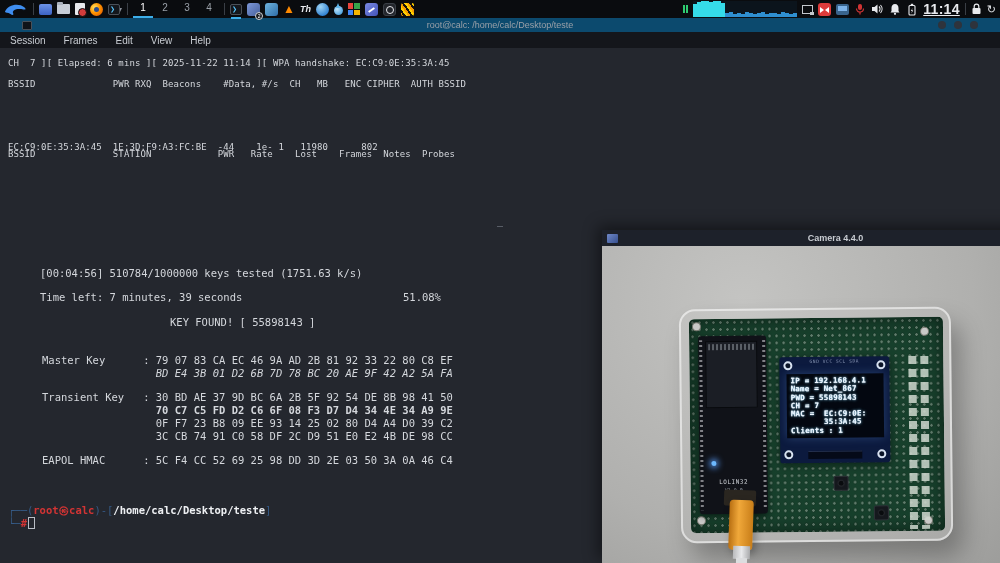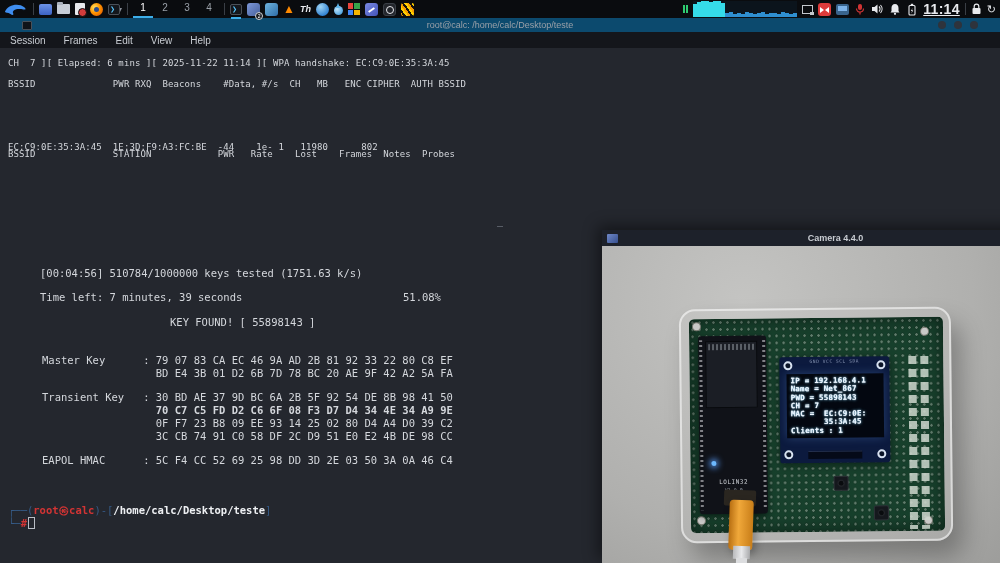--- a/index.html
+++ b/index.html
@@ -319,21 +319,21 @@
       <div class="tl" style="left:8px; top:94px;">EC:C9:0E:35:3A:45  1E:3D:F9:A3:FC:BE  -44    1e- 1   11980      802</div>
 
       <div class="dash" style="left:497px; top:172px;">—</div>
 
       <div class="al" style="left:40px; top:219px;">[00:04:56] 510784/1000000 keys tested (1751.63 k/s)</div>
       <div class="al" style="left:40px; top:243px;">Time left: 7 minutes, 39 seconds</div>
       <div class="al" style="left:403px; top:243px;">51.08%</div>
       <div class="al" style="left:170px; top:268px;">KEY FOUND! [ 55898143 ]</div>
 
       <div class="al" style="left:42px; top:306px;">Master Key      : 79 07 83 CA EC 46 9A AD 2B 81 92 33 22 80 C8 EF</div>
-      <div class="al" style="left:42px; top:319px;">                  BD E4 3B 01 D2 6B 7D 78 BC 20 AE 9F 42 A2 5A FA</div>
+      <div class="al" style="left:42px; top:319px;font-style:italic;">                  BD E4 3B 01 D2 6B 7D 78 BC 20 AE 9F 42 A2 5A FA</div>
 
       <div class="al" style="left:42px; top:343px;">Transient Key   : 30 BD AE 37 9D BC 6A 2B 5F 92 54 DE 8B 98 41 50</div>
       <div class="al" style="left:42px; top:356px;font-weight:bold;">                  70 C7 C5 FD D2 C6 6F 08 F3 D7 D4 34 4E 34 A9 9E</div>
       <div class="al" style="left:42px; top:369px;">                  0F F7 23 B8 09 EE 93 14 25 02 80 D4 A4 D0 39 C2</div>
       <div class="al" style="left:42px; top:382px;">                  3C CB 74 91 C0 58 DF 2C D9 51 E0 E2 4B DE 98 CC</div>
 
       <div class="al" style="left:42px; top:406px;">EAPOL HMAC      : 5C F4 CC 52 69 25 98 DD 3D 2E 03 50 3A 0A 46 C4</div>
 
       <div class="prompt" style="left:8px; top:456px;"><span class="p-blue">┌──(</span><span class="p-red">root㉿calc</span><span class="p-blue">)-[</span><span class="p-path">/home/calc/Desktop/teste</span><span class="p-blue">]</span></div>
       <div class="prompt" style="left:8px; top:469px;"><span class="p-blue">└─</span><span class="p-red">#</span><span class="cursor"></span></div>

